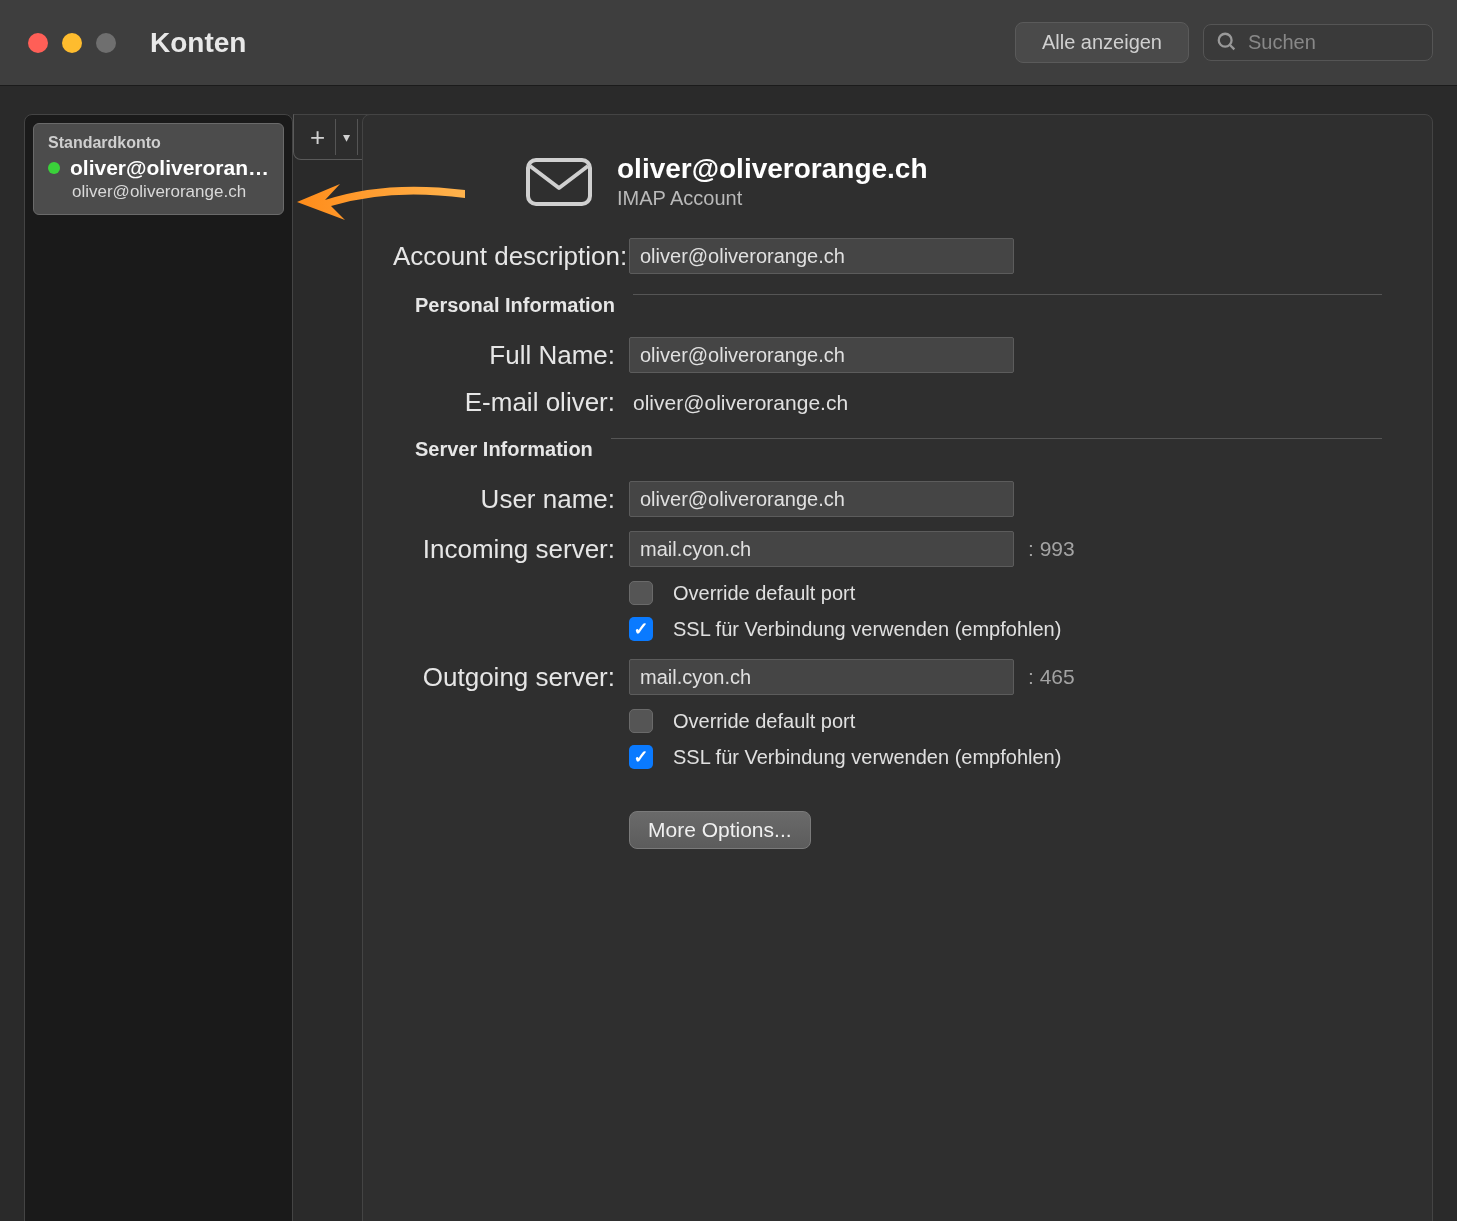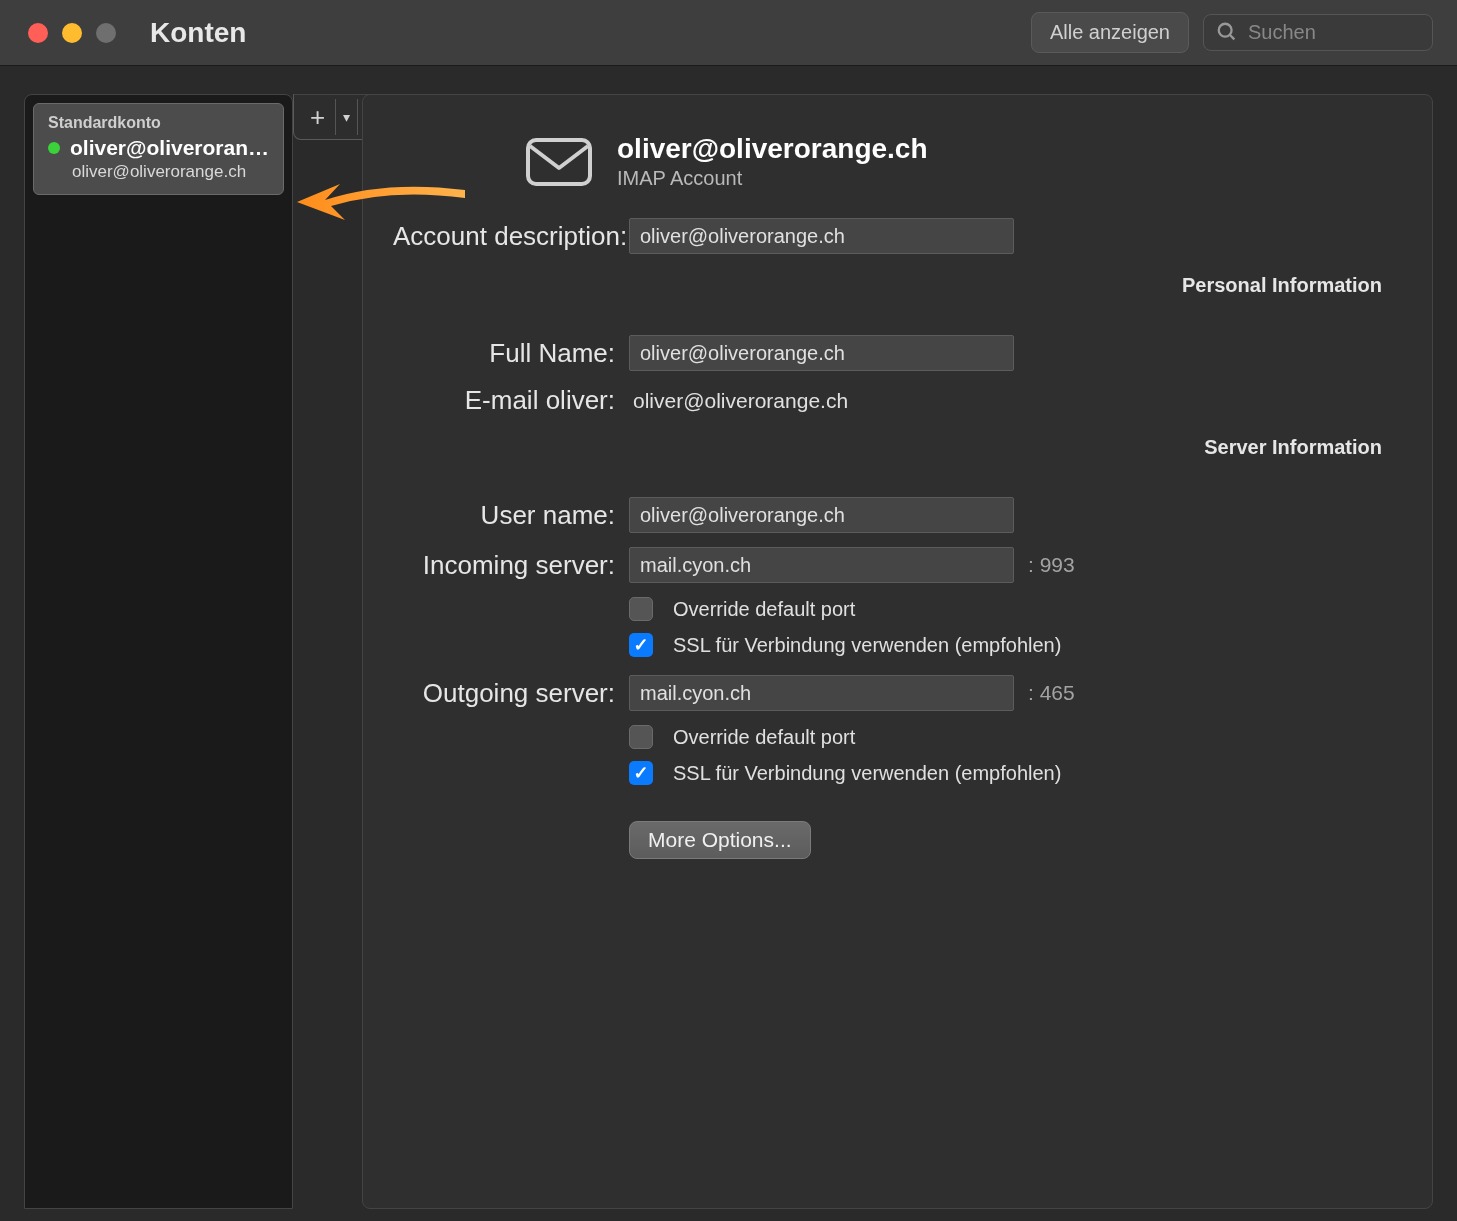--- a/index.html
+++ b/index.html
@@ -5,21 +5,21 @@
     * { box-sizing: border-box; margin: 0; padding: 0; }
     body {
       font-family: -apple-system, BlinkMacSystemFont, "Segoe UI", Helvetica, Arial, sans-serif;
       background: #2a2a2a;
       color: #e8e8e8;
       width: 1457px;
       height: 1221px;
       overflow: hidden;
     }
     .titlebar {
-      height: 66px;
+      height: 86px;
       background: #3e3e3e;
       border-bottom: 1px solid #1b1b1b;
       display: flex;
       align-items: center;
       padding: 0 20px;
       position: relative;
     }
     .traffic-lights {
       display: flex;
       gap: 14px;
@@ -47,21 +47,21 @@
       display: flex;
       gap: 14px;
       align-items: center;
     }
     .btn-show-all {
       background: #4a4a4a;
       border: 1px solid #5a5a5a;
       border-radius: 8px;
       color: #d0d0d0;
       font-size: 20px;
-      padding: 8px 18px;
+      padding: 8px 26px;
       cursor: pointer;
     }
     .search-container {
       display: flex;
       align-items: flex-start;
       background: #3a3a3a;
       border: 1px solid #555;
       border-radius: 8px;
       padding: 6px 12px;
       width: 230px;
@@ -227,24 +227,23 @@
       padding-left: 4px;
     }
     .port-label {
       font-size: 21px;
       color: #a3a3a3;
       margin-left: 14px;
     }
 
     .section-divider {
       display: flex;
-      align-items: flex-end;
+      align-items: flex-start;
       margin: 20px 0 20px 22px;
       gap: 18px;
-      flex-direction: column;
     }
     .section-title {
       font-size: 20px;
       font-weight: 700;
       color: #e6e6e6;
     }
     .section-line {
       flex: 1;
       height: 1px;
       background: #555;
@@ -284,21 +283,21 @@
       color: #e0e0e0;
     }
     .btn-more {
       background: linear-gradient(#6a6a6a,#5c5c5c);
       border: 1px solid #7a7a7a;
       border-radius: 8px;
       color: #f0f0f0;
       font-size: 21px;
       padding: 6px 18px;
       margin-left: 236px;
-      margin-top: 24px;
+      margin-top: 30px;
       cursor: pointer;
     }
 
     .arrow {
       position: absolute;
       top: 170px;
       left: 295px;
       width: 180px;
       height: 60px;
       pointer-events: none;

